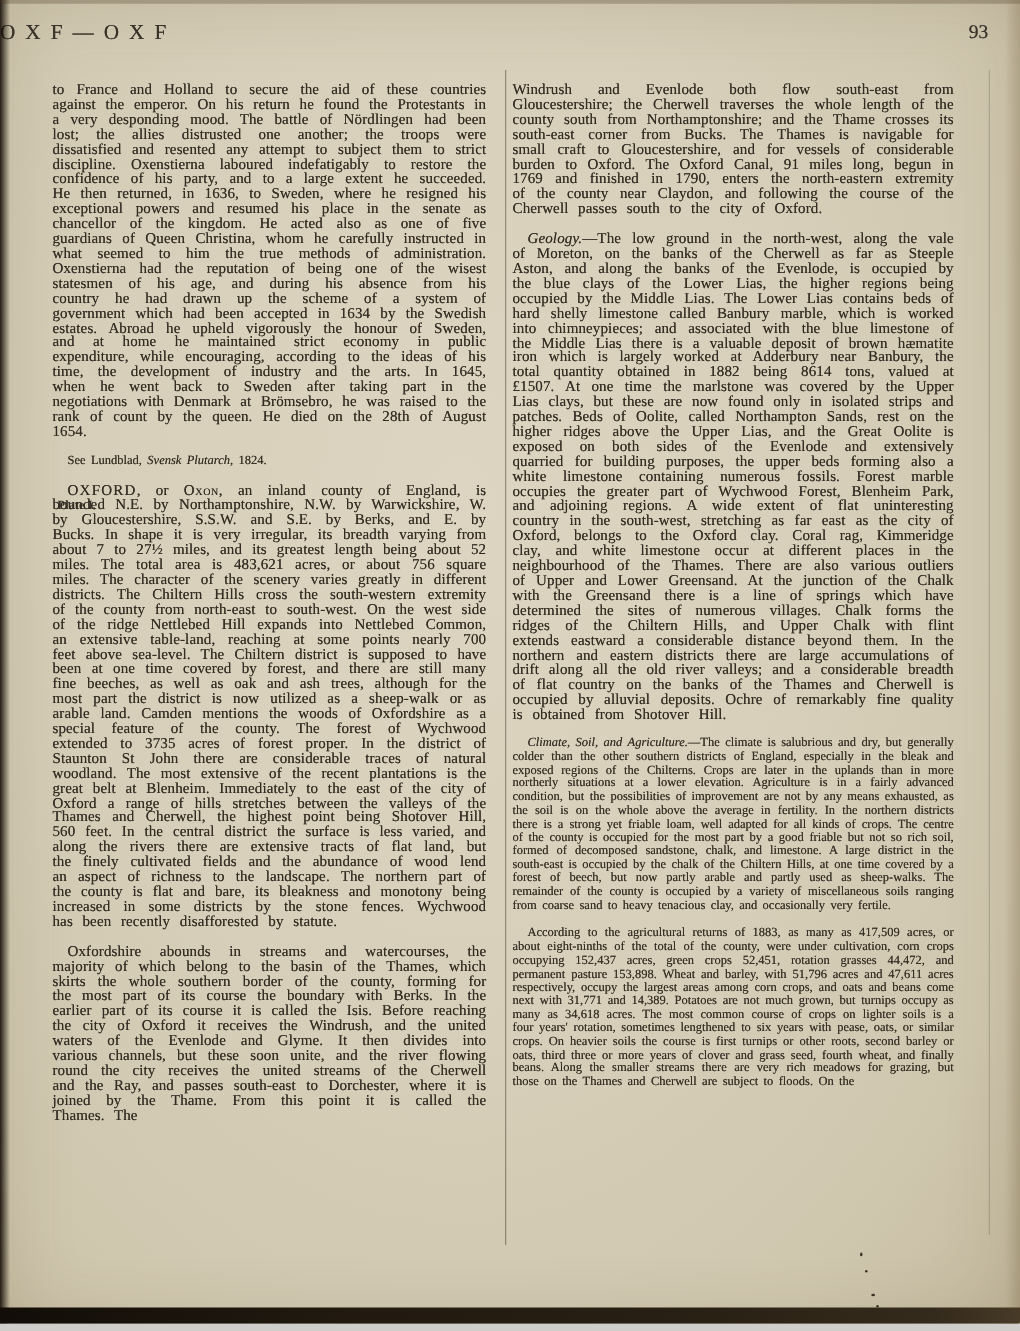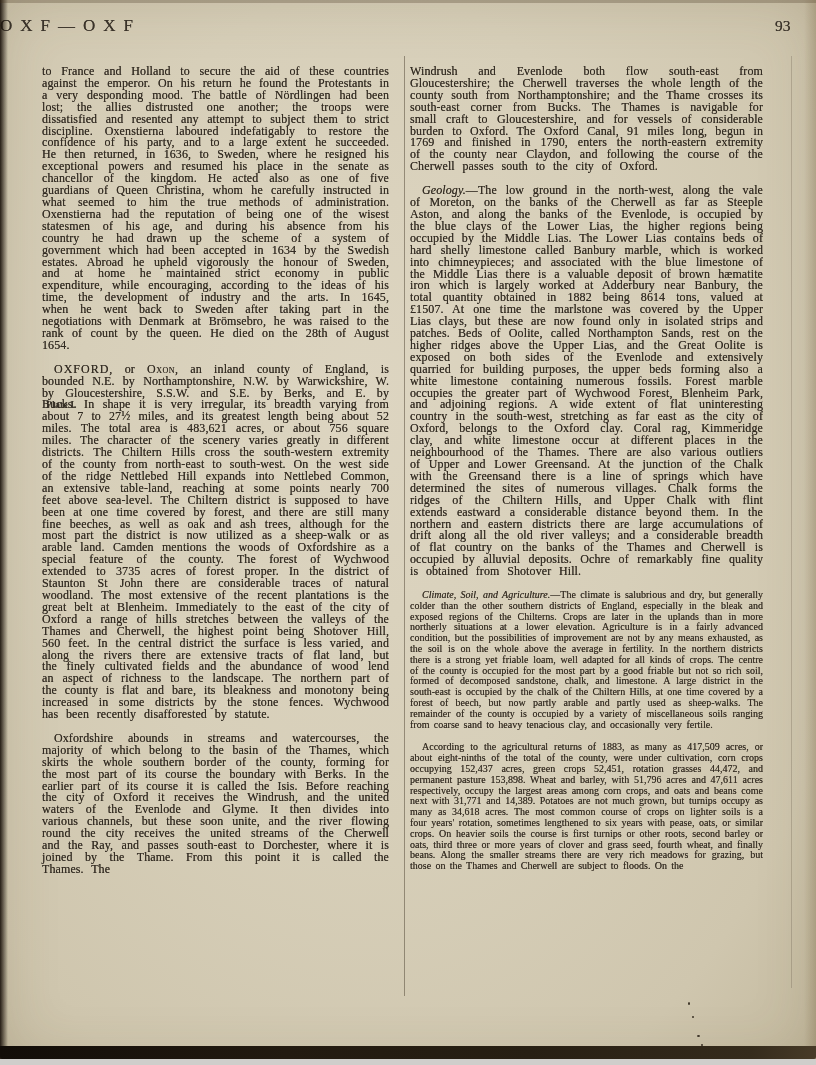--- a/index.html
+++ b/index.html
@@ -68,20 +68,21 @@
   <div class="running-title">OXF—OXF</div>
   <div class="page-number">93</div>
 
   <div class="margin-note">Plate I.</div>
 
   <div class="divider"></div>
   <div class="right-rule"></div>
 
   <div class="col col-left">
     <p class="body">to France and Holland to secure the aid of these countries against the emperor. On his return he found the Protestants in a very desponding mood. The battle of Nördlingen had been lost; the allies distrusted one another; the troops were dissatisfied and resented any attempt to subject them to strict discipline. Oxenstierna laboured indefatigably to restore the confidence of his party, and to a large extent he succeeded. He then returned, in 1636, to Sweden, where he resigned his exceptional powers and resumed his place in the senate as chancellor of the kingdom. He acted also as one of five guardians of Queen Christina, whom he carefully instructed in what seemed to him the true methods of administration. Oxenstierna had the reputation of being one of the wisest statesmen of his age, and during his absence from his country he had drawn up the scheme of a system of government which had been accepted in 1634 by the Swedish estates. Abroad he upheld vigorously the honour of Sweden, and at home he maintained strict economy in public expenditure, while encouraging, according to the ideas of his time, the development of industry and the arts. In 1645, when he went back to Sweden after taking part in the negotiations with Denmark at Brömsebro, he was raised to the rank of count by the queen. He died on the 28th of August 1654.</p>
+    <p class="small indent"><span>See Lundblad, </span><i>Svensk Plutarch</i><span>, 1824.</span></p>
     <p class="body indent"><span class="lead-caps">OXFORD</span><span>, or </span><span class="sc">Oxon</span><span>, an inland county of England, is bounded N.E. by Northamptonshire, N.W. by Warwickshire, W. by Gloucestershire, S.S.W. and S.E. by Berks, and E. by Bucks. In shape it is very irregular, its breadth varying from about 7 to 27½ miles, and its greatest length being about 52 miles. The total area is 483,621 acres, or about 756 square miles. The character of the scenery varies greatly in different districts. The Chiltern Hills cross the south-western extremity of the county from north-east to south-west. On the west side of the ridge Nettlebed Hill expands into Nettlebed Common, an extensive table-land, reaching at some points nearly 700 feet above sea-level. The Chiltern district is supposed to have been at one time covered by forest, and there are still many fine beeches, as well as oak and ash trees, although for the most part the district is now utilized as a sheep-walk or as arable land. Camden mentions the woods of Oxfordshire as a special feature of the county. The forest of Wychwood extended to 3735 acres of forest proper. In the district of Staunton St John there are considerable traces of natural woodland. The most extensive of the recent plantations is the great belt at Blenheim. Immediately to the east of the city of Oxford a range of hills stretches between the valleys of the Thames and Cherwell, the highest point being Shotover Hill, 560 feet. In the central district the surface is less varied, and along the rivers there are extensive tracts of flat land, but the finely cultivated fields and the abundance of wood lend an aspect of richness to the landscape. The northern part of the county is flat and bare, its bleakness and monotony being increased in some districts by the stone fences. Wychwood has been recently disafforested by statute.</span></p>
     <p class="body indent">Oxfordshire abounds in streams and watercourses, the majority of which belong to the basin of the Thames, which skirts the whole southern border of the county, forming for the most part of its course the boundary with Berks. In the earlier part of its course it is called the Isis. Before reaching the city of Oxford it receives the Windrush, and the united waters of the Evenlode and Glyme. It then divides into various channels, but these soon unite, and the river flowing round the city receives the united streams of the Cherwell and the Ray, and passes south-east to Dorchester, where it is joined by the Thame. From this point it is called the Thames. The</p>
   </div>
 
   <div class="col col-right">
     <p class="body">Windrush and Evenlode both flow south-east from Gloucestershire; the Cherwell traverses the whole length of the county south from Northamptonshire; and the Thame crosses its south-east corner from Bucks. The Thames is navigable for small craft to Gloucestershire, and for vessels of considerable burden to Oxford. The Oxford Canal, 91 miles long, begun in 1769 and finished in 1790, enters the north-eastern extremity of the county near Claydon, and following the course of the Cherwell passes south to the city of Oxford.</p>
     <p class="body indent"><i>Geology.</i><span>—The low ground in the north-west, along the vale of Moreton, on the banks of the Cherwell as far as Steeple Aston, and along the banks of the Evenlode, is occupied by the blue clays of the Lower Lias, the higher regions being occupied by the Middle Lias. The Lower Lias contains beds of hard shelly limestone called Banbury marble, which is worked into chimneypieces; and associated with the blue limestone of the Middle Lias there is a valuable deposit of brown hæmatite iron which is largely worked at Adderbury near Banbury, the total quantity obtained in 1882 being 8614 tons, valued at £1507. At one time the marlstone was covered by the Upper Lias clays, but these are now found only in isolated strips and patches. Beds of Oolite, called Northampton Sands, rest on the higher ridges above the Upper Lias, and the Great Oolite is exposed on both sides of the Evenlode and extensively quarried for building purposes, the upper beds forming also a white limestone containing numerous fossils. Forest marble occupies the greater part of Wychwood Forest, Blenheim Park, and adjoining regions. A wide extent of flat uninteresting country in the south-west, stretching as far east as the city of Oxford, belongs to the Oxford clay. Coral rag, Kimmeridge clay, and white limestone occur at different places in the neighbourhood of the Thames. There are also various outliers of Upper and Lower Greensand. At the junction of the Chalk with the Greensand there is a line of springs which have determined the sites of numerous villages. Chalk forms the ridges of the Chiltern Hills, and Upper Chalk with flint extends eastward a considerable distance beyond them. In the northern and eastern districts there are large accumulations of drift along all the old river valleys; and a considerable breadth of flat country on the banks of the Thames and Cherwell is occupied by alluvial deposits. Ochre of remarkably fine quality is obtained from Shotover Hill.</span></p>
     <p class="small indent"><i>Climate, Soil, and Agriculture.</i><span>—The climate is salubrious and dry, but generally colder than the other southern districts of England, especially in the bleak and exposed regions of the Chilterns. Crops are later in the uplands than in more northerly situations at a lower elevation. Agriculture is in a fairly advanced condition, but the possibilities of improvement are not by any means exhausted, as the soil is on the whole above the average in fertility. In the northern districts there is a strong yet friable loam, well adapted for all kinds of crops. The centre of the county is occupied for the most part by a good friable but not so rich soil, formed of decomposed sandstone, chalk, and limestone. A large district in the south-east is occupied by the chalk of the Chiltern Hills, at one time covered by a forest of beech, but now partly arable and partly used as sheep-walks. The remainder of the county is occupied by a variety of miscellaneous soils ranging from coarse sand to heavy tenacious clay, and occasionally very fertile.</span></p>
     <p class="small indent">According to the agricultural returns of 1883, as many as 417,509 acres, or about eight-ninths of the total of the county, were under cultivation, corn crops occupying 152,437 acres, green crops 52,451, rotation grasses 44,472, and permanent pasture 153,898. Wheat and barley, with 51,796 acres and 47,611 acres respectively, occupy the largest areas among corn crops, and oats and beans come next with 31,771 and 14,389. Potatoes are not much grown, but turnips occupy as many as 34,618 acres. The most common course of crops on lighter soils is a four years' rotation, sometimes lengthened to six years with pease, oats, or similar crops. On heavier soils the course is first turnips or other roots, second barley or oats, third three or more years of clover and grass seed, fourth wheat, and finally beans. Along the smaller streams there are very rich meadows for grazing, but those on the Thames and Cherwell are subject to floods. On the</p>
   </div>

